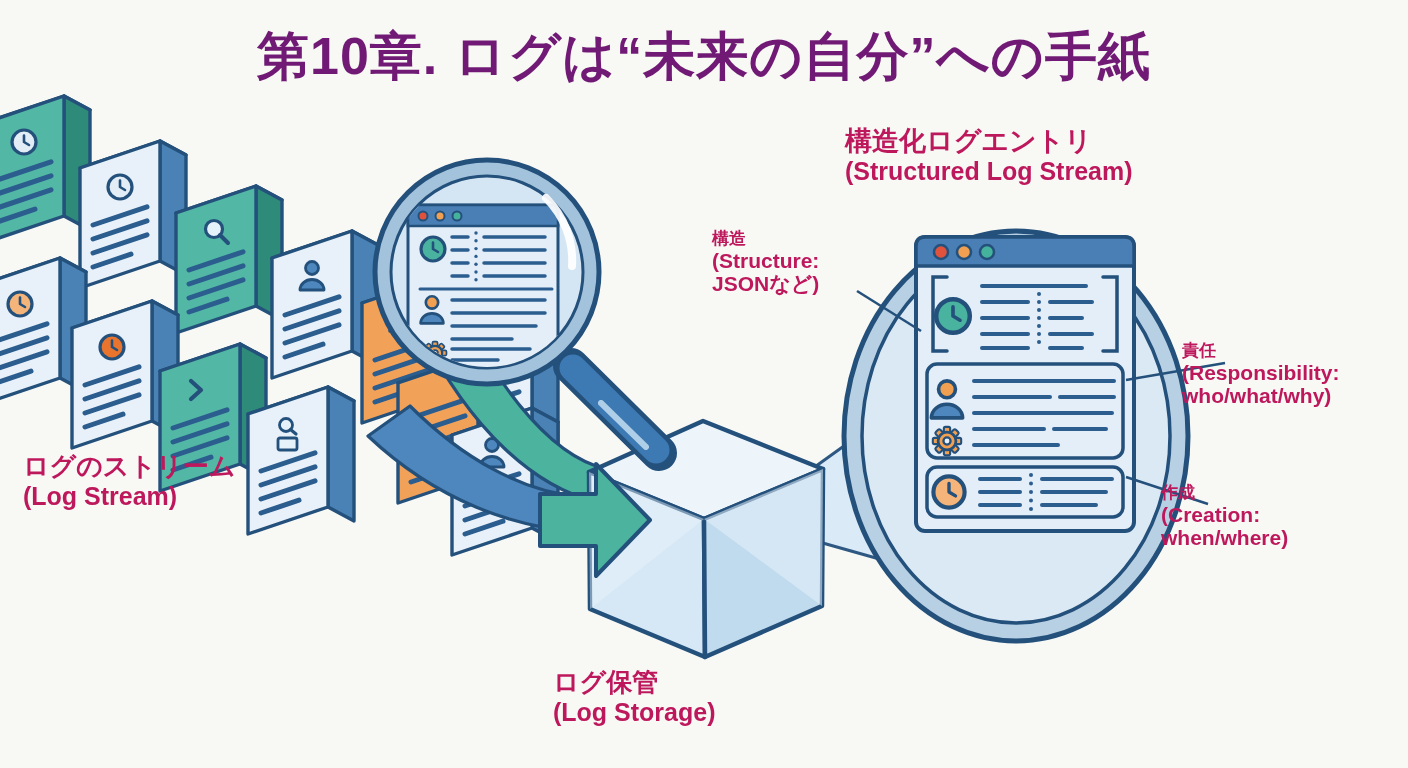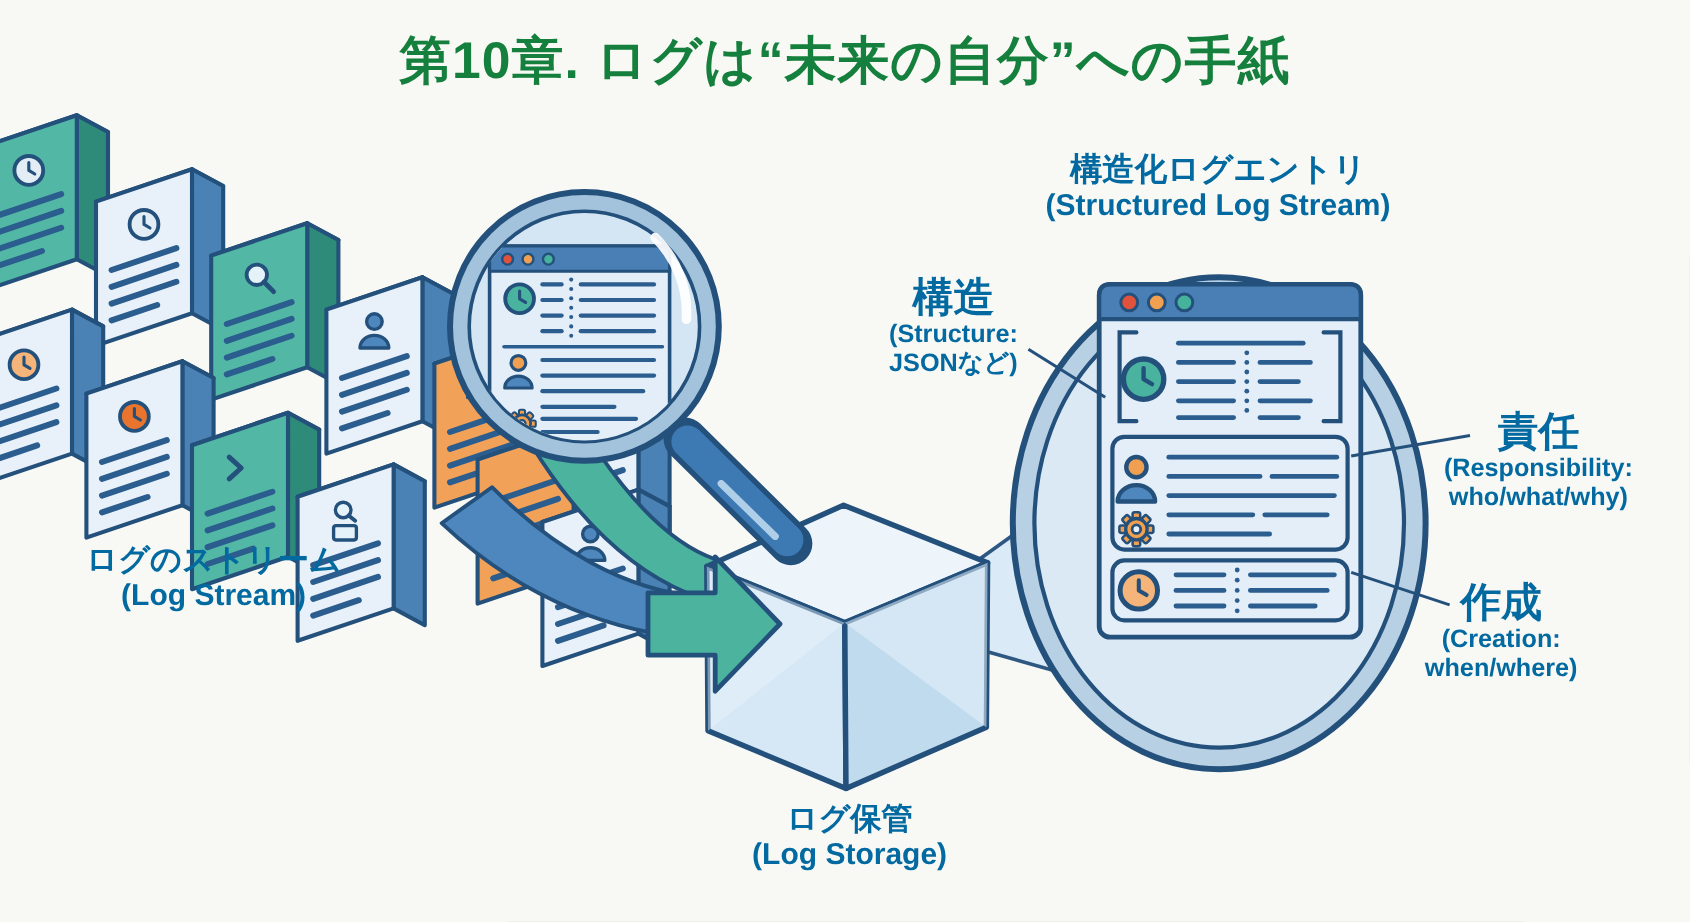--- a/index.html
+++ b/index.html
@@ -1,25 +1,25 @@
 <!DOCTYPE html>
 <html><head>
 <meta charset="utf-8">
 <style>
   html,body{margin:0;padding:0;background:#e8e8e8;}
   .canvas{position:relative;width:1408px;height:768px;background:#f8f8f4;overflow:hidden;
           font-family:"Liberation Sans","DejaVu Sans",sans-serif;}
   #scene{position:absolute;left:0;top:0;width:1408px;height:768px;}
   .title{position:absolute;left:0;right:0;top:22px;text-align:center;
-         font-size:43px;font-weight:800;color:#15803d;letter-spacing:1px;}
-  .label{position:absolute;text-align:center;color:#0369a1;font-weight:700;}
+         font-size:52px;font-weight:800;color:#701a75;letter-spacing:1px;}
+  .label{position:absolute;color:#be185d;font-weight:700;}
   .label .jp{font-size:26px;line-height:1.15;}
   .label .en{font-size:25px;line-height:1.12;}
   .label.big .jp{font-size:27px;}
-  .label.anno .jp{font-size:34px;line-height:1.1;}
+  .label.anno .jp{font-size:17px;line-height:1.1;}
   .label.anno .en{font-size:21px;line-height:1.12;}
 </style>
 </head>
 <body>
 
 <div class="canvas">
 
   <svg id="scene" viewBox="0 0 1408 768">
     <defs>
       <clipPath id="lensClip">

